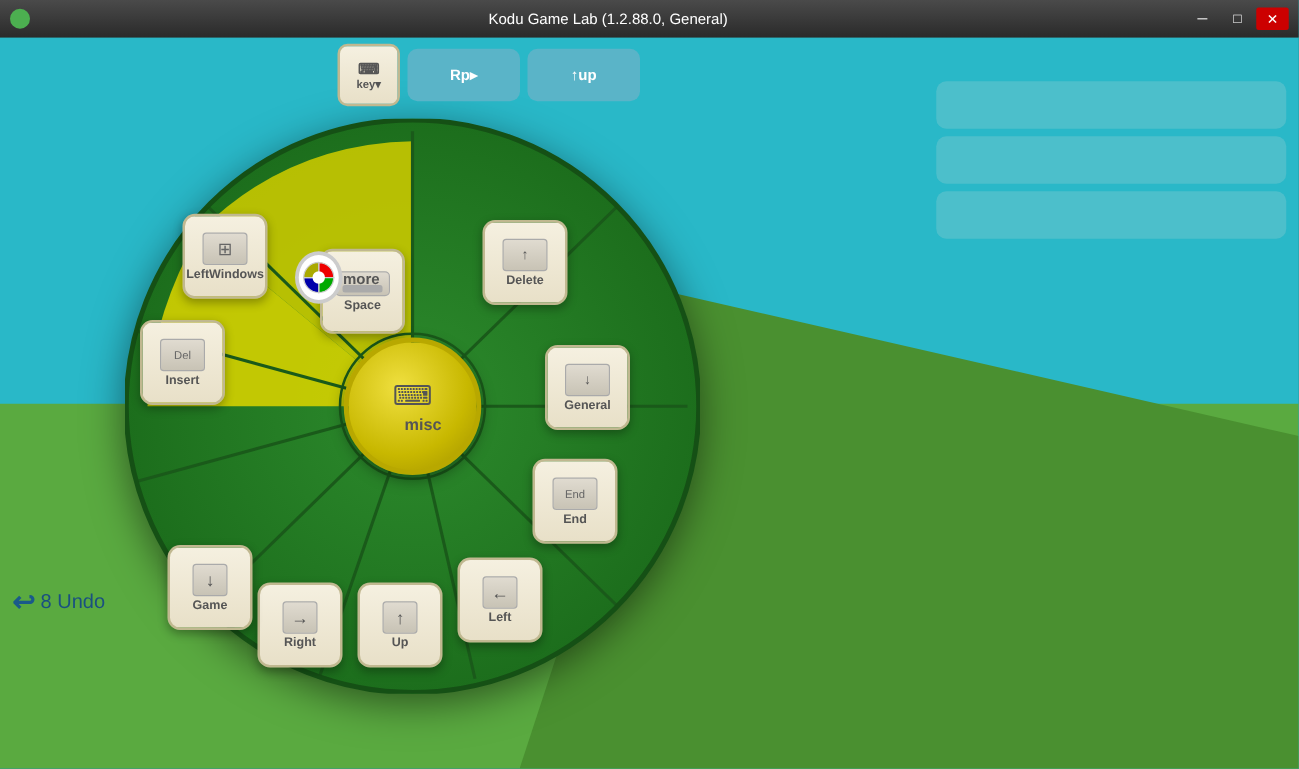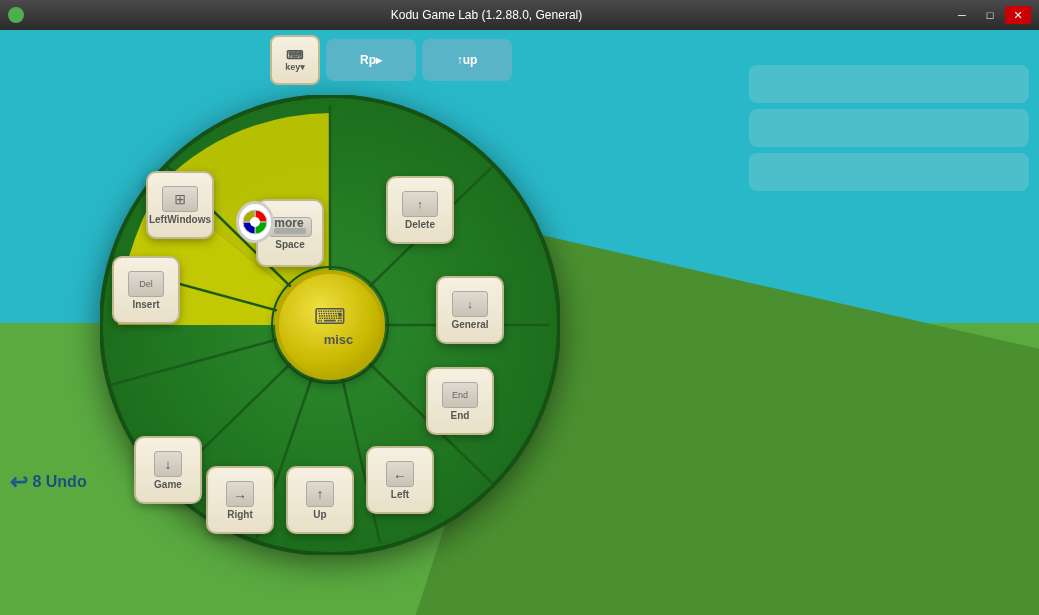--- a/index.html
+++ b/index.html
@@ -299,21 +299,21 @@
   </div>
 
   <div class="info-boxes">
     <div class="info-box"></div>
     <div class="info-box"></div>
     <div class="info-box"></div>
   </div>
 
   <div class="undo-badge">
     <span style="font-size:22px;">↩</span>
-    <span style="font-size:16px; font-weight:bold; color:#1a5080;">8 Undo</span>
+    <span style="font-size:16px; font-weight:normal; color:#1a5080;">8 Undo</span>
   </div>
 
   <div class="pie-wheel-container">
     <div class="pie-wheel">
 
       <div class="wheel-outer"></div>
 
       <svg class="wheel-svg" viewBox="0 0 460 460">
 
         <path d="M 230 230 L 230 18 Q 130 20, 60 90 Z" fill="#c8c800" opacity="0.9"></path>

